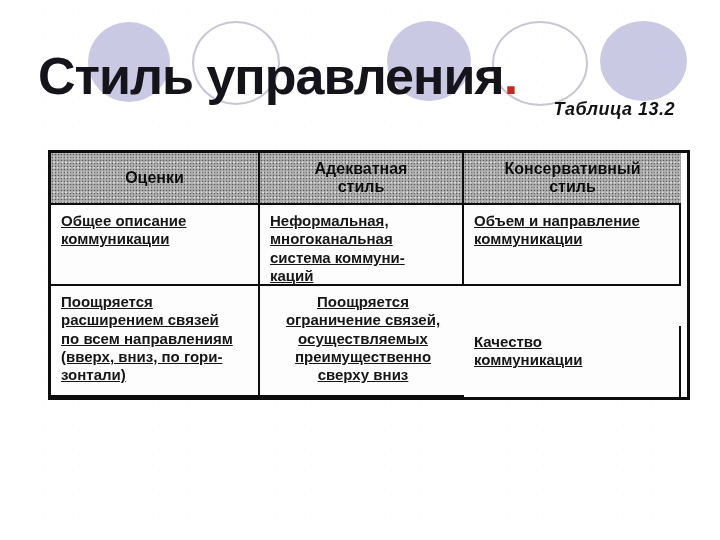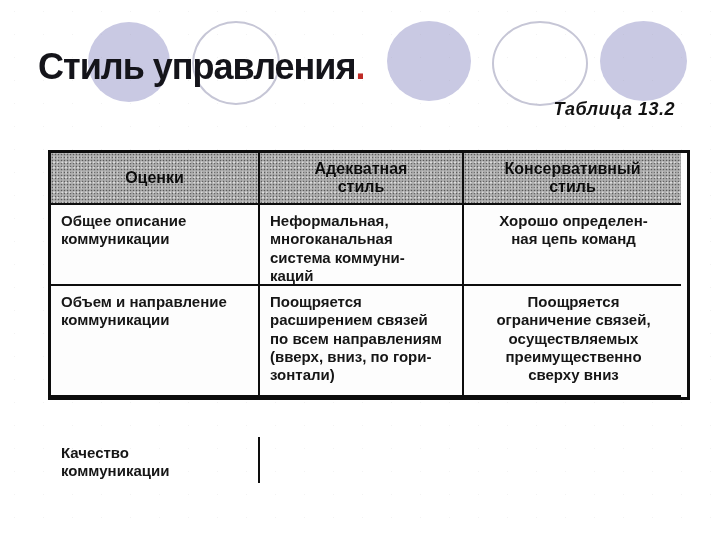--- a/index.html
+++ b/index.html
@@ -26,21 +26,21 @@
   .circle.outlined{background:#ffffff;border:2px solid #c6c6d6;}
   .c1{left:88px; top:22px; width:82px; height:80px;}
   .c2{left:192px;top:21px; width:84px; height:80px;}
   .c3{left:387px;top:21px; width:84px; height:80px;}
   .c4{left:492px;top:21px; width:92px; height:81px;}
   .c5{left:600px;top:21px; width:87px; height:80px;}
 
   .title{
     position:absolute;left:38px;top:46px;
     margin:0;z-index:2;
-    font-size:36px;font-weight:700;letter-spacing:-1px;
+    font-size:52px;font-weight:700;letter-spacing:-1px;
     color:#14141a;white-space:nowrap;
   }
   .title .period{color:#bf2b26;}
 
   .table-label{
     position:absolute;top:99px;right:45px;z-index:2;
     font-size:18px;font-weight:700;font-style:italic;
     letter-spacing:.5px;color:#121212;
   }
 
@@ -71,21 +71,21 @@
     background-color:#aeaeae;
     background-image:
       radial-gradient(rgba(25,25,25,.55) 0.8px, transparent 1.05px),
       radial-gradient(rgba(255,255,255,.55) 0.8px, transparent 1.05px);
     background-size:3px 3px,4px 5px;
     background-position:0 0,1px 2px;
     text-shadow:0 0 1px rgba(255,255,255,.4);
   }
   .td{
     padding:7px 8px 4px 10px;
-    font-size:15px;font-weight:600;line-height:1.22;
+    font-size:15px;font-weight:600;line-height:1.22;text-decoration:underline;
   }
 </style>
 </head>
 <body>
 
 <div class="slide">
 
   <div class="circle filled c1"></div>
   <div class="circle outlined c2"></div>
   <div class="circle filled c3"></div>
@@ -103,22 +103,20 @@
 стиль</div>
     <div class="cell th last-col">Консервативный
 стиль</div>
 
     <div class="cell td">Общее описание
 коммуникации</div>
     <div class="cell td">Неформальная,
 многоканальная
 система коммуни-
 каций</div>
-    <div class="cell td last-col">Хорошо определен-
-ная цепь команд</div>
 
     <div class="cell td">Объем и направление
 коммуникации</div>
     <div class="cell td">Поощряется
 расширением связей
 по всем направлениям
 (вверх, вниз, по гори-
 зонтали)</div>
     <div class="cell td last-col">Поощряется
 ограничение связей,

